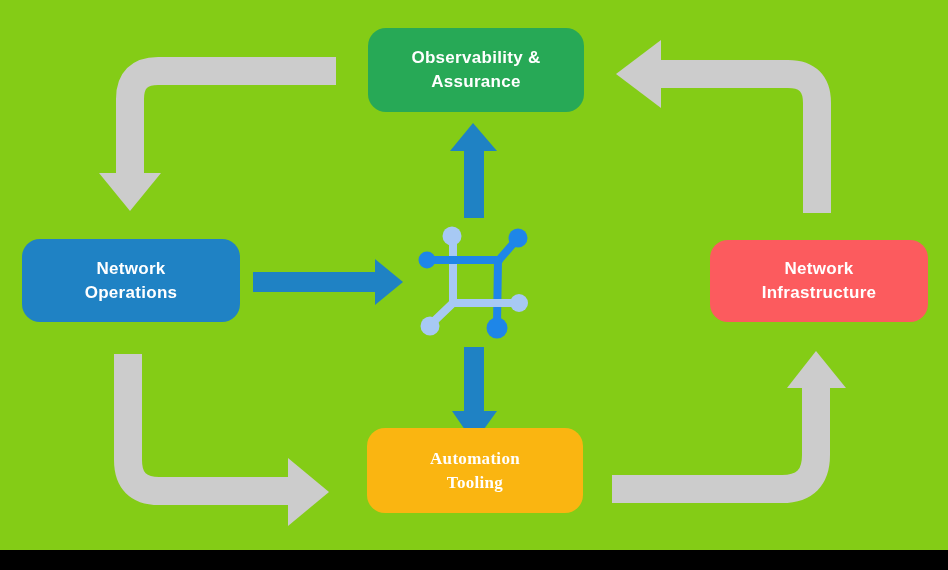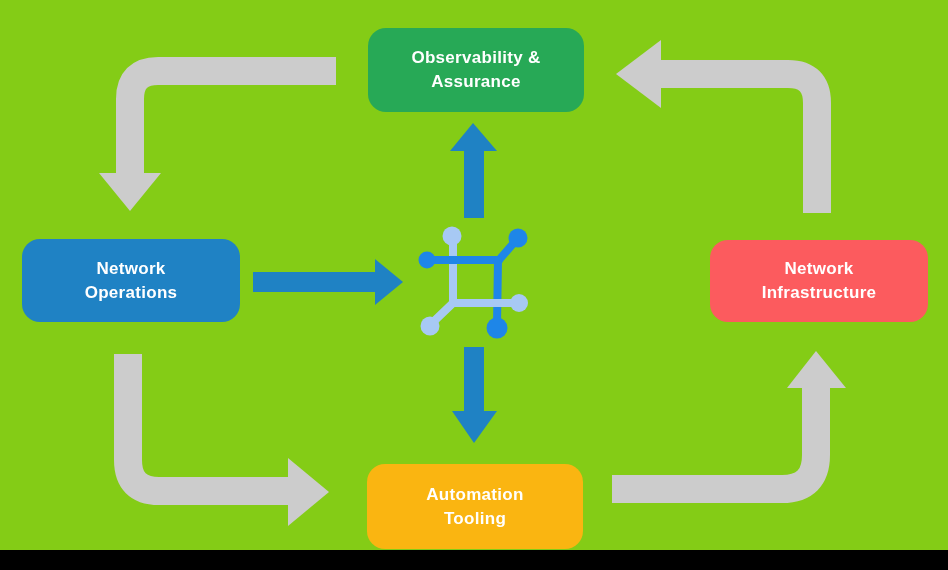--- a/index.html
+++ b/index.html
@@ -30,21 +30,21 @@
     color: #ffffff;
     font-size: 17px;
     font-weight: 600;
     line-height: 1.4;
     letter-spacing: 0.3px;
     white-space: pre-line;
   }
   .box-observability { left: 368px; top: 28px;  width: 216px; height: 84px; background: #27a956; }
   .box-operations    { left: 22px;  top: 239px; width: 218px; height: 83px; background: #1f82c4; }
   .box-infrastructure{ left: 710px; top: 240px; width: 218px; height: 82px; background: #fc5b5e; }
-  .box-automation    { left: 367px; top: 464px; width: 216px; height: 85px; background: #fab511; }
+  .box-automation    { left: 367px; top: 428px; width: 216px; height: 85px; background: #fab511; font-family: Liberation Serif, serif; }
   svg.center-icon {
     position: absolute;
     left: 415px; top: 225px;
     width: 120px; height: 115px;
   }
 </style>
 </head>
 <body>
 
 <div class="stage">

